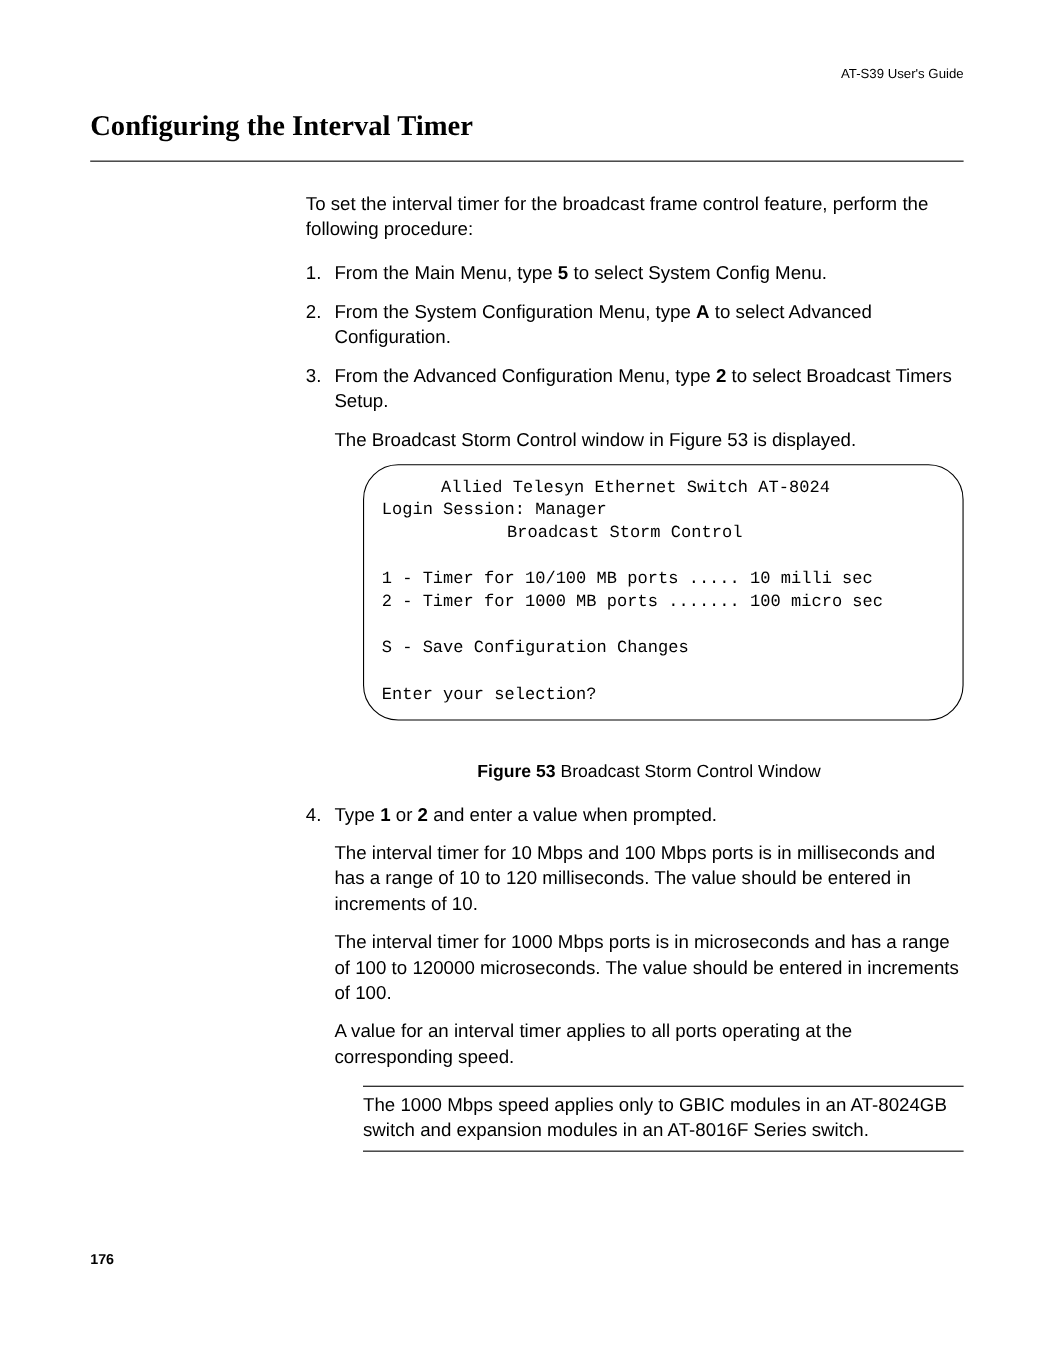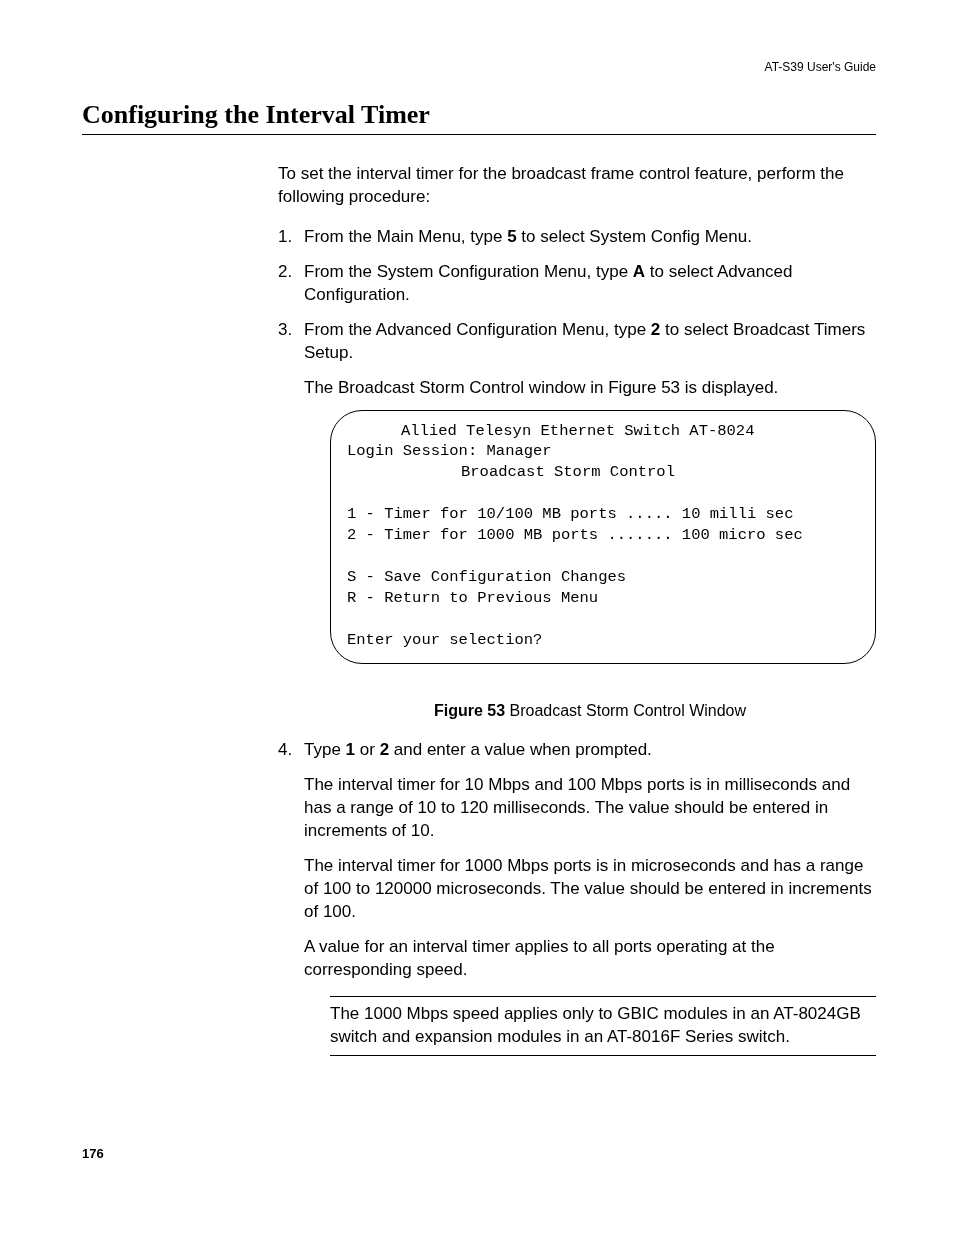--- a/index.html
+++ b/index.html
@@ -19,21 +19,21 @@
     text-align: right;
     font-size: 12px;
     margin-bottom: 26px;
   }
   h1.section-title {
     font-family: Georgia, "Times New Roman", serif;
     font-weight: bold;
     font-size: 26px;
     margin: 0 0 6px 0;
     border-bottom: 1px solid #000;
-    padding-bottom: 4px;
+    padding-bottom: 16px;
   }
   .body-col {
     margin-left: 196px;
   }
   .intro {
     font-size: 17px;
     line-height: 1.35;
     margin-top: 28px;
   }
   ol.steps {
@@ -112,21 +112,21 @@
         <span class="num">2.</span>
         <span>From the System Configuration Menu, type </span><b>A</b><span> to select Advanced Configuration.</span>
       </li>
       <li>
         <span class="num">3.</span>
         <span>From the Advanced Configuration Menu, type </span><b>2</b><span> to select Broadcast Timers Setup.</span>
         <div class="step-sub">The Broadcast Storm Control window in Figure 53 is displayed.</div>
 
         <div class="term-box"><div class="term-title">Allied Telesyn Ethernet Switch AT-8024</div><div>Login Session: Manager</div><div class="term-subtitle">Broadcast Storm Control</div>
 <div>1 - Timer for 10/100 MB ports ..... 10 milli sec</div><div>2 - Timer for 1000 MB ports ....... 100 micro sec</div>
-<div>S - Save Configuration Changes</div><div>R - Return to Previous Menu</div>
+<div>S - Save Configuration Changes</div>
 <div>Enter your selection?</div></div>
 
         <div class="fig-caption">
           <b>Figure 53</b><span>  Broadcast Storm Control Window</span>
         </div>
       </li>
 
       <li>
         <span class="num">4.</span>
         <span>Type </span><b>1</b><span> or </span><b>2</b><span> and enter a value when prompted.</span>

